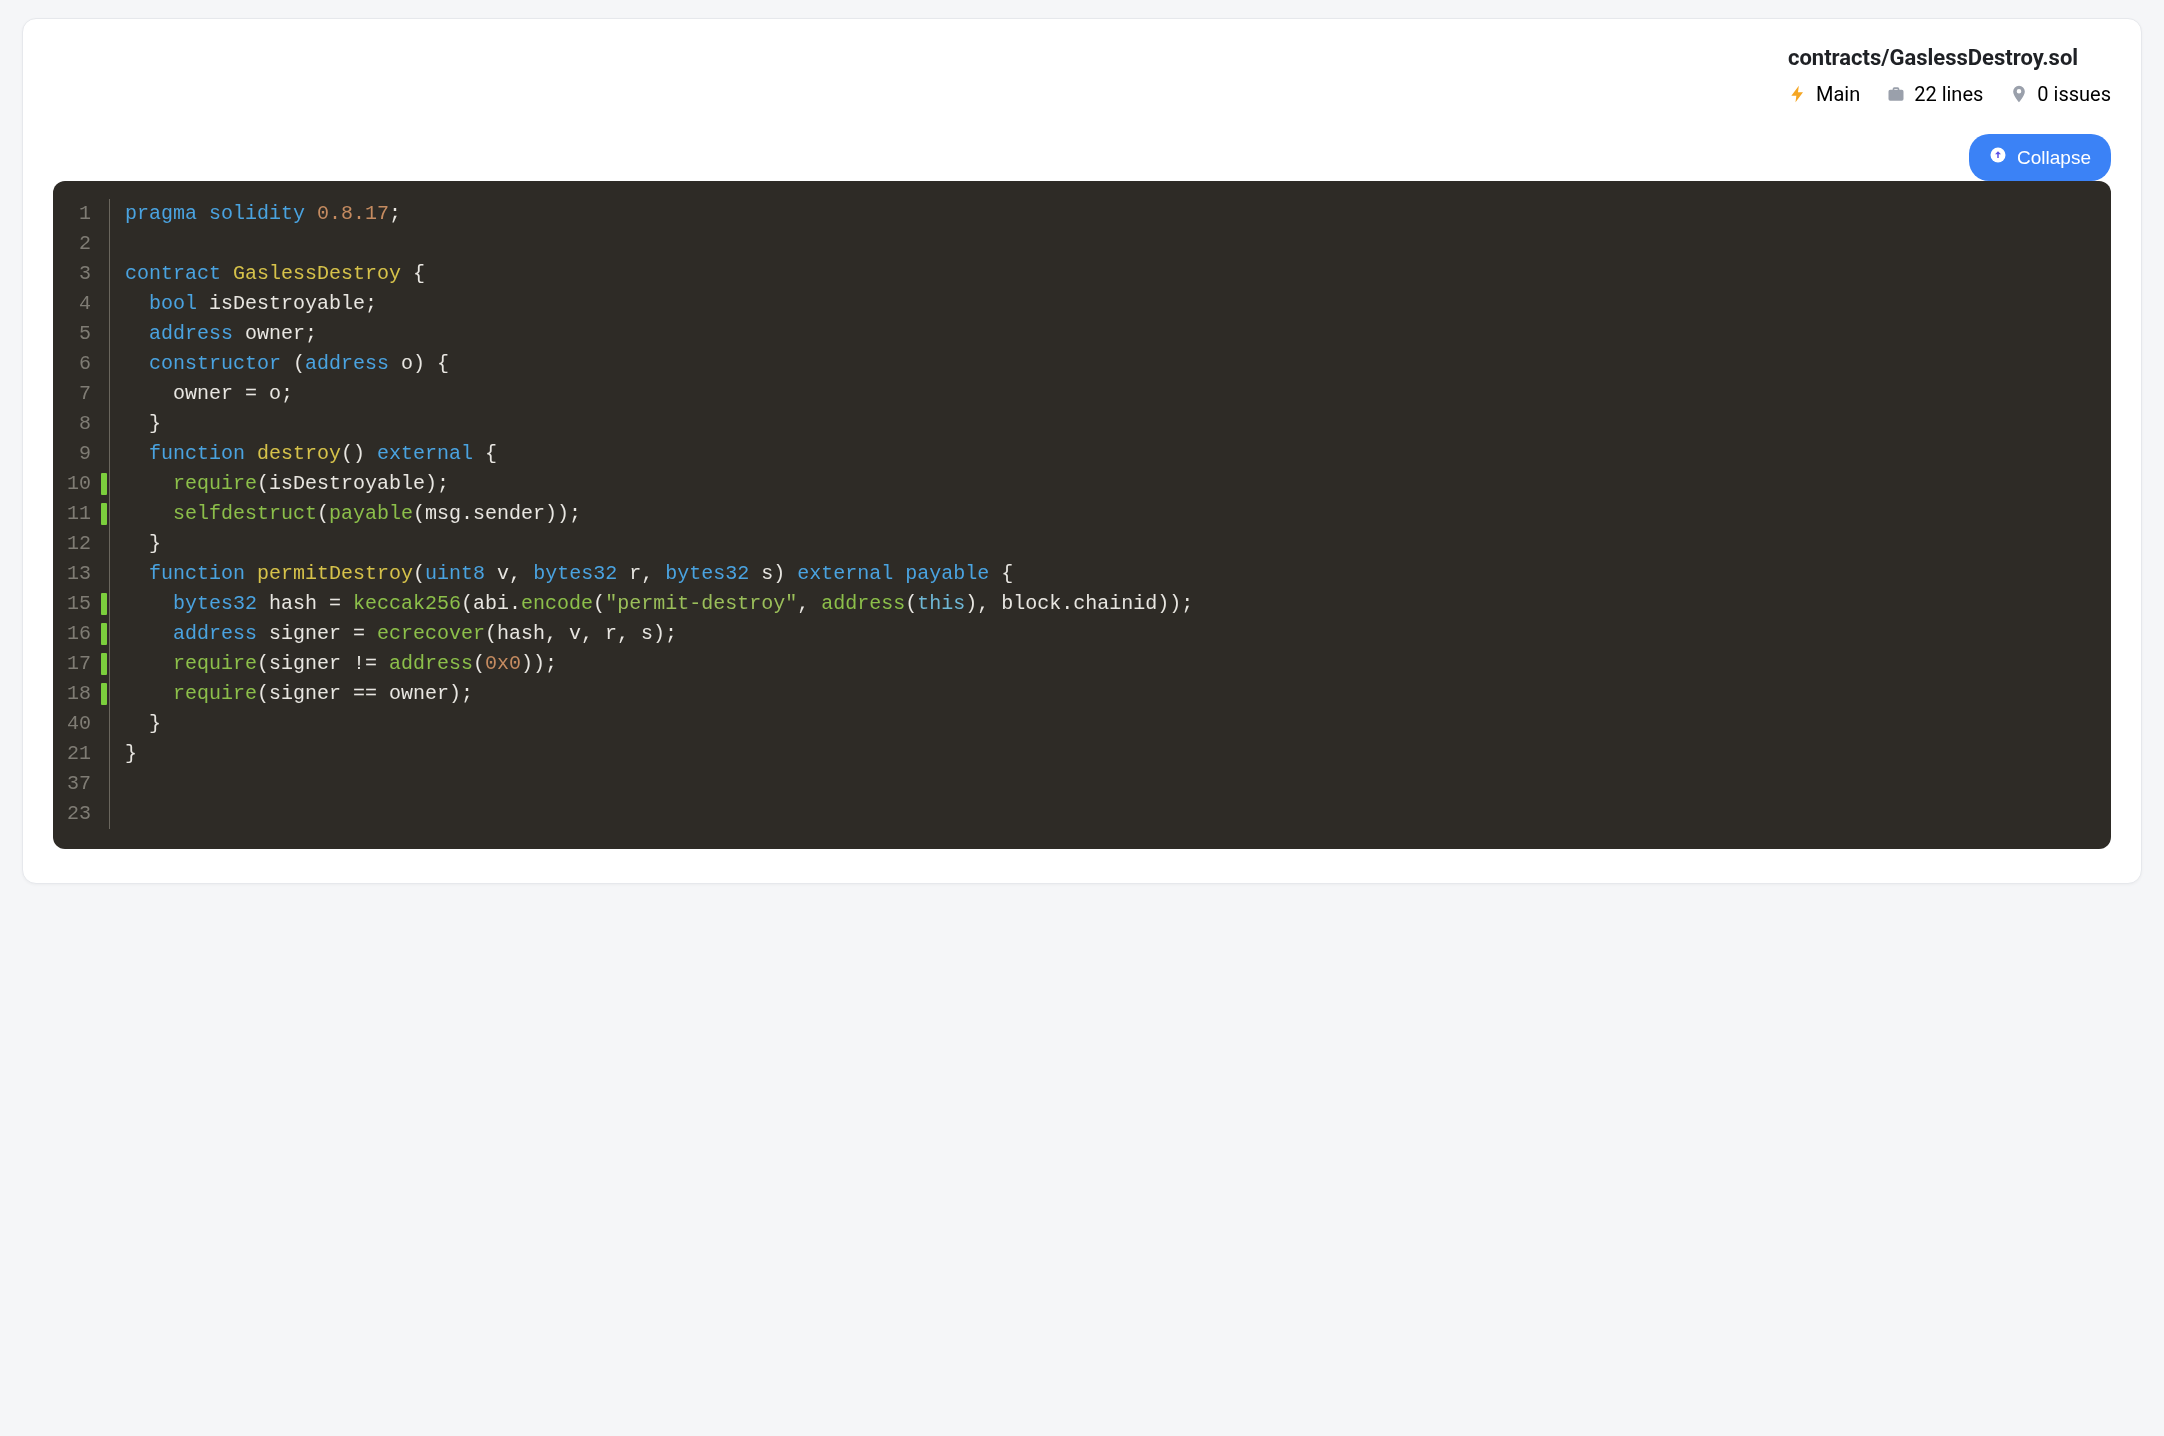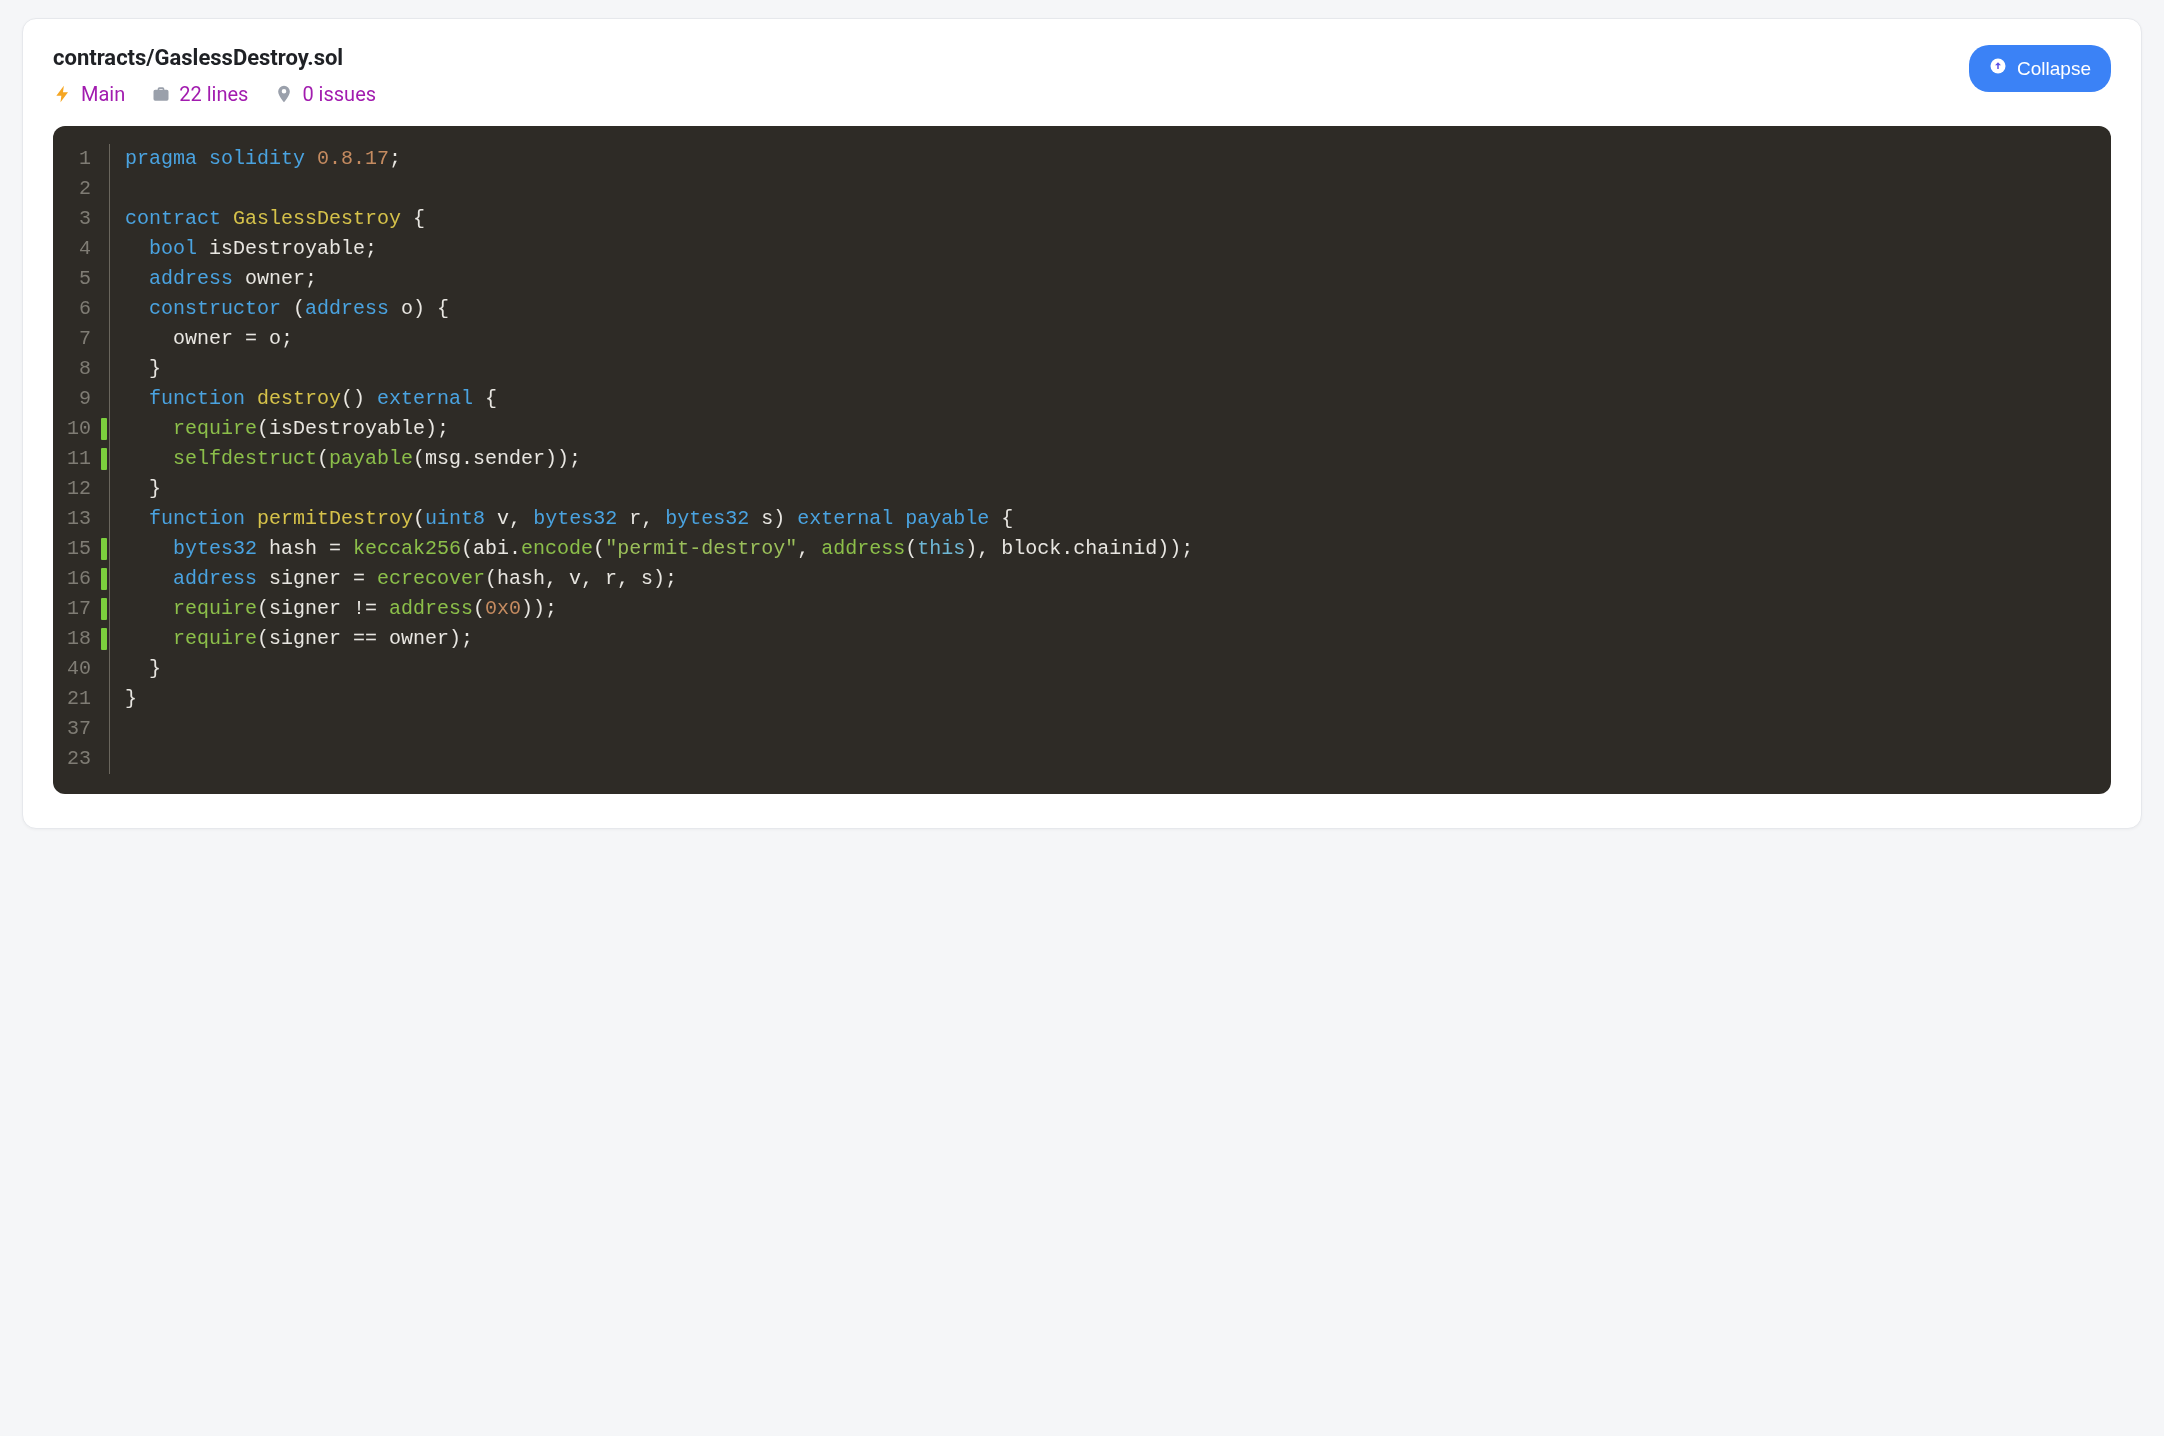--- a/index.html
+++ b/index.html
@@ -12,36 +12,37 @@
     background: #fff;
     border: 1px solid #e6e8ec;
     border-radius: 14px;
     padding: 26px 30px 34px 30px;
     max-width: 2120px;
     margin: 0 auto;
     box-shadow: 0 1px 3px rgba(0,0,0,0.04);
   }
   .header-row {
     display: flex;
-    align-items: flex-start;
+    align-items: flex-end;
     justify-content: space-between;
+    flex-direction: column;
   }
   .file-title {
     font-size: 22px;
     font-weight: 700;
     color: #1f2125;
     margin-bottom: 12px;
   }
   .meta-row {
     display: flex;
     align-items: center;
     gap: 26px;
-    color: #a21caf;
+    color: #000000;
     font-size: 20px;
-    margin-bottom: 20px;
+    margin-bottom: 28px;
   }
   .meta-item {
     display: inline-flex;
     align-items: center;
     gap: 8px;
   }
   .meta-item svg { display: block; }
   .collapse-btn {
     background: #3b82f6;
     color: #fff;

